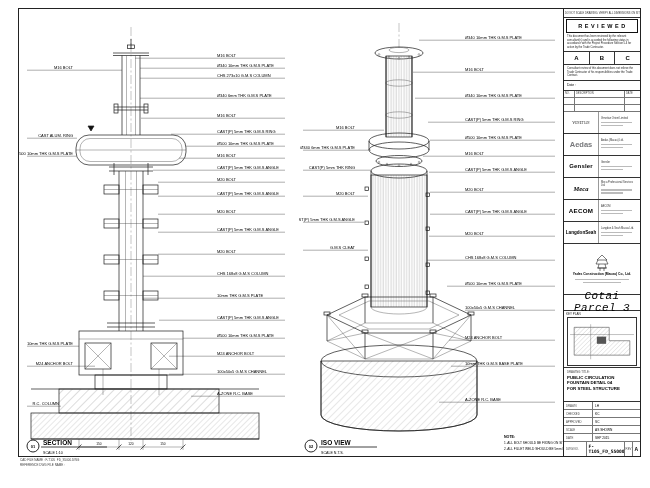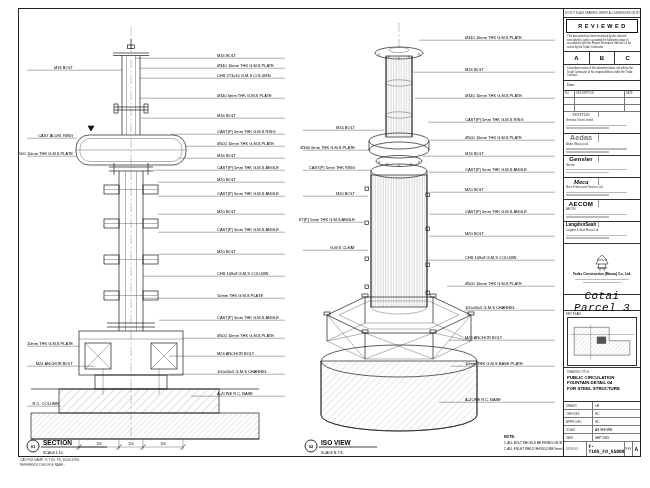--- a/index.html
+++ b/index.html
@@ -26,21 +26,21 @@
   .tb-top{height:8px;border-bottom:.6px solid #333;font-size:2.6px;color:#333;display:flex;align-items:center;padding:0 1px;white-space:nowrap;overflow:hidden;}
   .tb-reviewed{height:12px;border-bottom:.8px solid #111;display:flex;align-items:center;justify-content:center;font-size:5.5px;font-weight:bold;letter-spacing:.5px;border-top:.8px solid #111;margin:1px 2px 0 2px;border-left:.8px solid #111;border-right:.8px solid #111;}
   .tb-para{font-size:2.7px;line-height:1.3;color:#222;padding:2px 3px;border-bottom:.6px solid #333;}
   .tb-abc{height:12px;display:flex;border-bottom:.6px solid #333;}
   .abc-cell{flex:1;border-right:.6px solid #333;display:flex;align-items:center;justify-content:center;font-size:6px;font-weight:bold;}
   .abc-cell:last-child{border-right:none;}
   .tb-date{height:9px;border-bottom:.6px solid #333;font-size:3.4px;display:flex;align-items:center;padding-left:3px;}
   .rt-row{height:6px;border-bottom:.5px solid #777;display:grid;grid-template-columns:11px 1fr 15px;align-items:center;}
   .rt-row span{font-size:2.6px;color:#444;border-right:.5px solid #777;height:100%;display:flex;align-items:center;padding-left:1px;}
   .rt-row span:last-child{border-right:none;}
-  .crow{height:21px;border-bottom:.6px solid #333;display:flex;flex-direction:column;}
+  .crow{height:21px;border-bottom:.6px solid #333;display:flex;}
   .clogo{width:34px;border-right:.6px solid #999;display:flex;align-items:center;justify-content:center;text-align:center;overflow:hidden;}
   .cinfo{flex:1;padding:2px 2px;display:flex;flex-direction:column;gap:1.4px;justify-content:center;}
   .csub{font-size:2.6px;color:#333;line-height:1.1;}
   .bar{height:1.4px;background:#bbb;width:85%;}
   .bar.short{width:60%;}
   .venetian{font-family:"Liberation Serif",serif;font-size:4px;font-variant:small-caps;letter-spacing:.2px;}
   .aedas{font-size:7.5px;font-weight:bold;color:#77787b;}
   .gensler{font-size:6px;font-weight:bold;letter-spacing:.2px;}
   .meca{font-family:"Liberation Serif",serif;font-style:italic;font-weight:bold;font-size:6.5px;}
   .aecom{font-size:6.2px;font-weight:bold;letter-spacing:.3px;}

